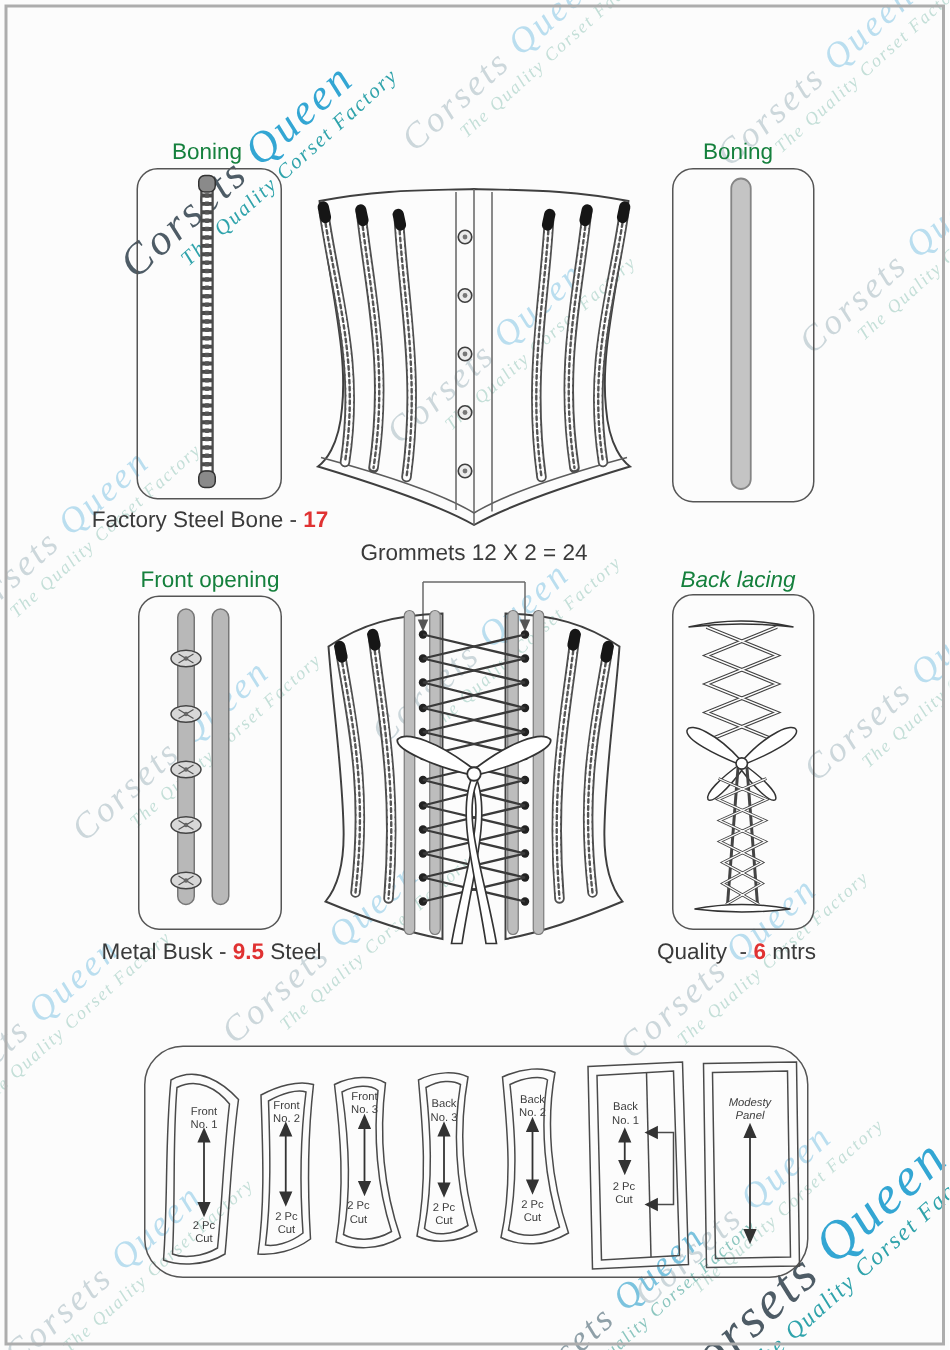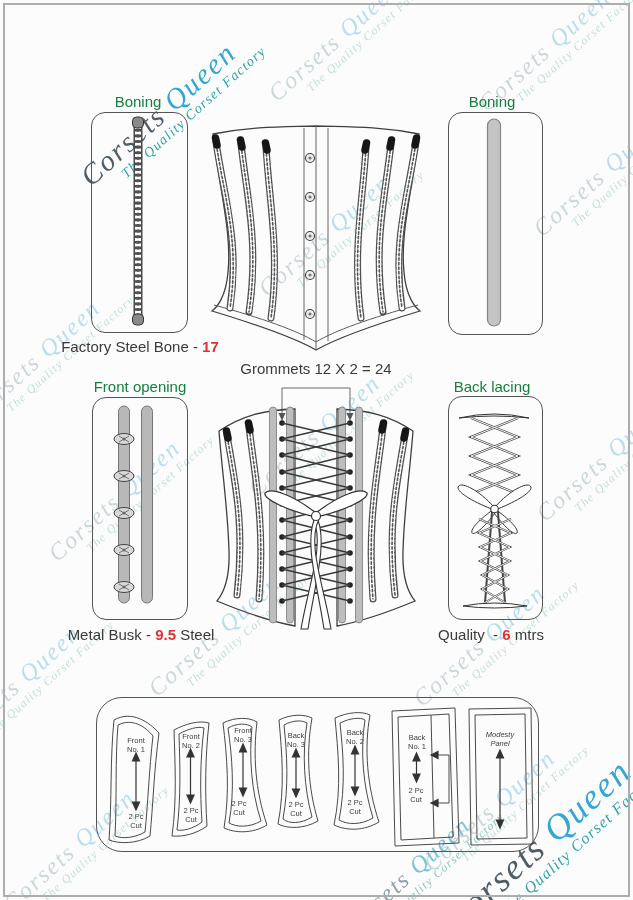--- a/index.html
+++ b/index.html
@@ -260,21 +260,21 @@
       </g>
       <g>
         <path d="M103,130 C80,112 58,104 52,110 C50,116 75,128 103,134 Z" fill="#fff" stroke="#333" stroke-width="1.2"></path>
         <path d="M103,130 C126,112 148,104 154,110 C156,116 131,128 103,134 Z" fill="#fff" stroke="#333" stroke-width="1.2"></path>
         <path d="M100,136 C112,160 96,200 88,246 L95,246 C102,200 114,162 105,137 Z" fill="#fff" stroke="#333" stroke-width="1.1"></path>
         <path d="M106,136 C94,160 110,200 118,246 L111,246 C104,200 92,162 101,137 Z" fill="#fff" stroke="#333" stroke-width="1.1"></path>
         <circle cx="103" cy="133" r="4.5" fill="#fff" stroke="#333" stroke-width="1.2"></circle>
       </g>
     </svg>
 
-    <div class="slabel" style="left:442px;top:378px;width:100px;">Back lacing</div>
+    <div class="slabel" style="left:442px;top:378px;width:100px;font-style:italic;">Back lacing</div>
     <div class="rbox" style="left:448px;top:396px;width:93px;height:222px;">
       <svg width="90" height="219" viewBox="0 0 90 219">
         <path d="M10,21 Q45,13 80,21 Q45,17 10,21 Z" fill="#fff" stroke="#333" stroke-width="1"></path>
         <g fill="none" stroke="#444" stroke-width="2.4">
           <path d="M22,21 L69,40 L22,59 L69,78 L22,97"></path>
           <path d="M69,21 L22,40 L69,59 L22,78 L69,97"></path>
         </g>
         <g fill="none" stroke="#fff" stroke-width="1">
           <path d="M22,21 L69,40 L22,59 L69,78 L22,97"></path>
           <path d="M69,21 L22,40 L69,59 L22,78 L69,97"></path>

